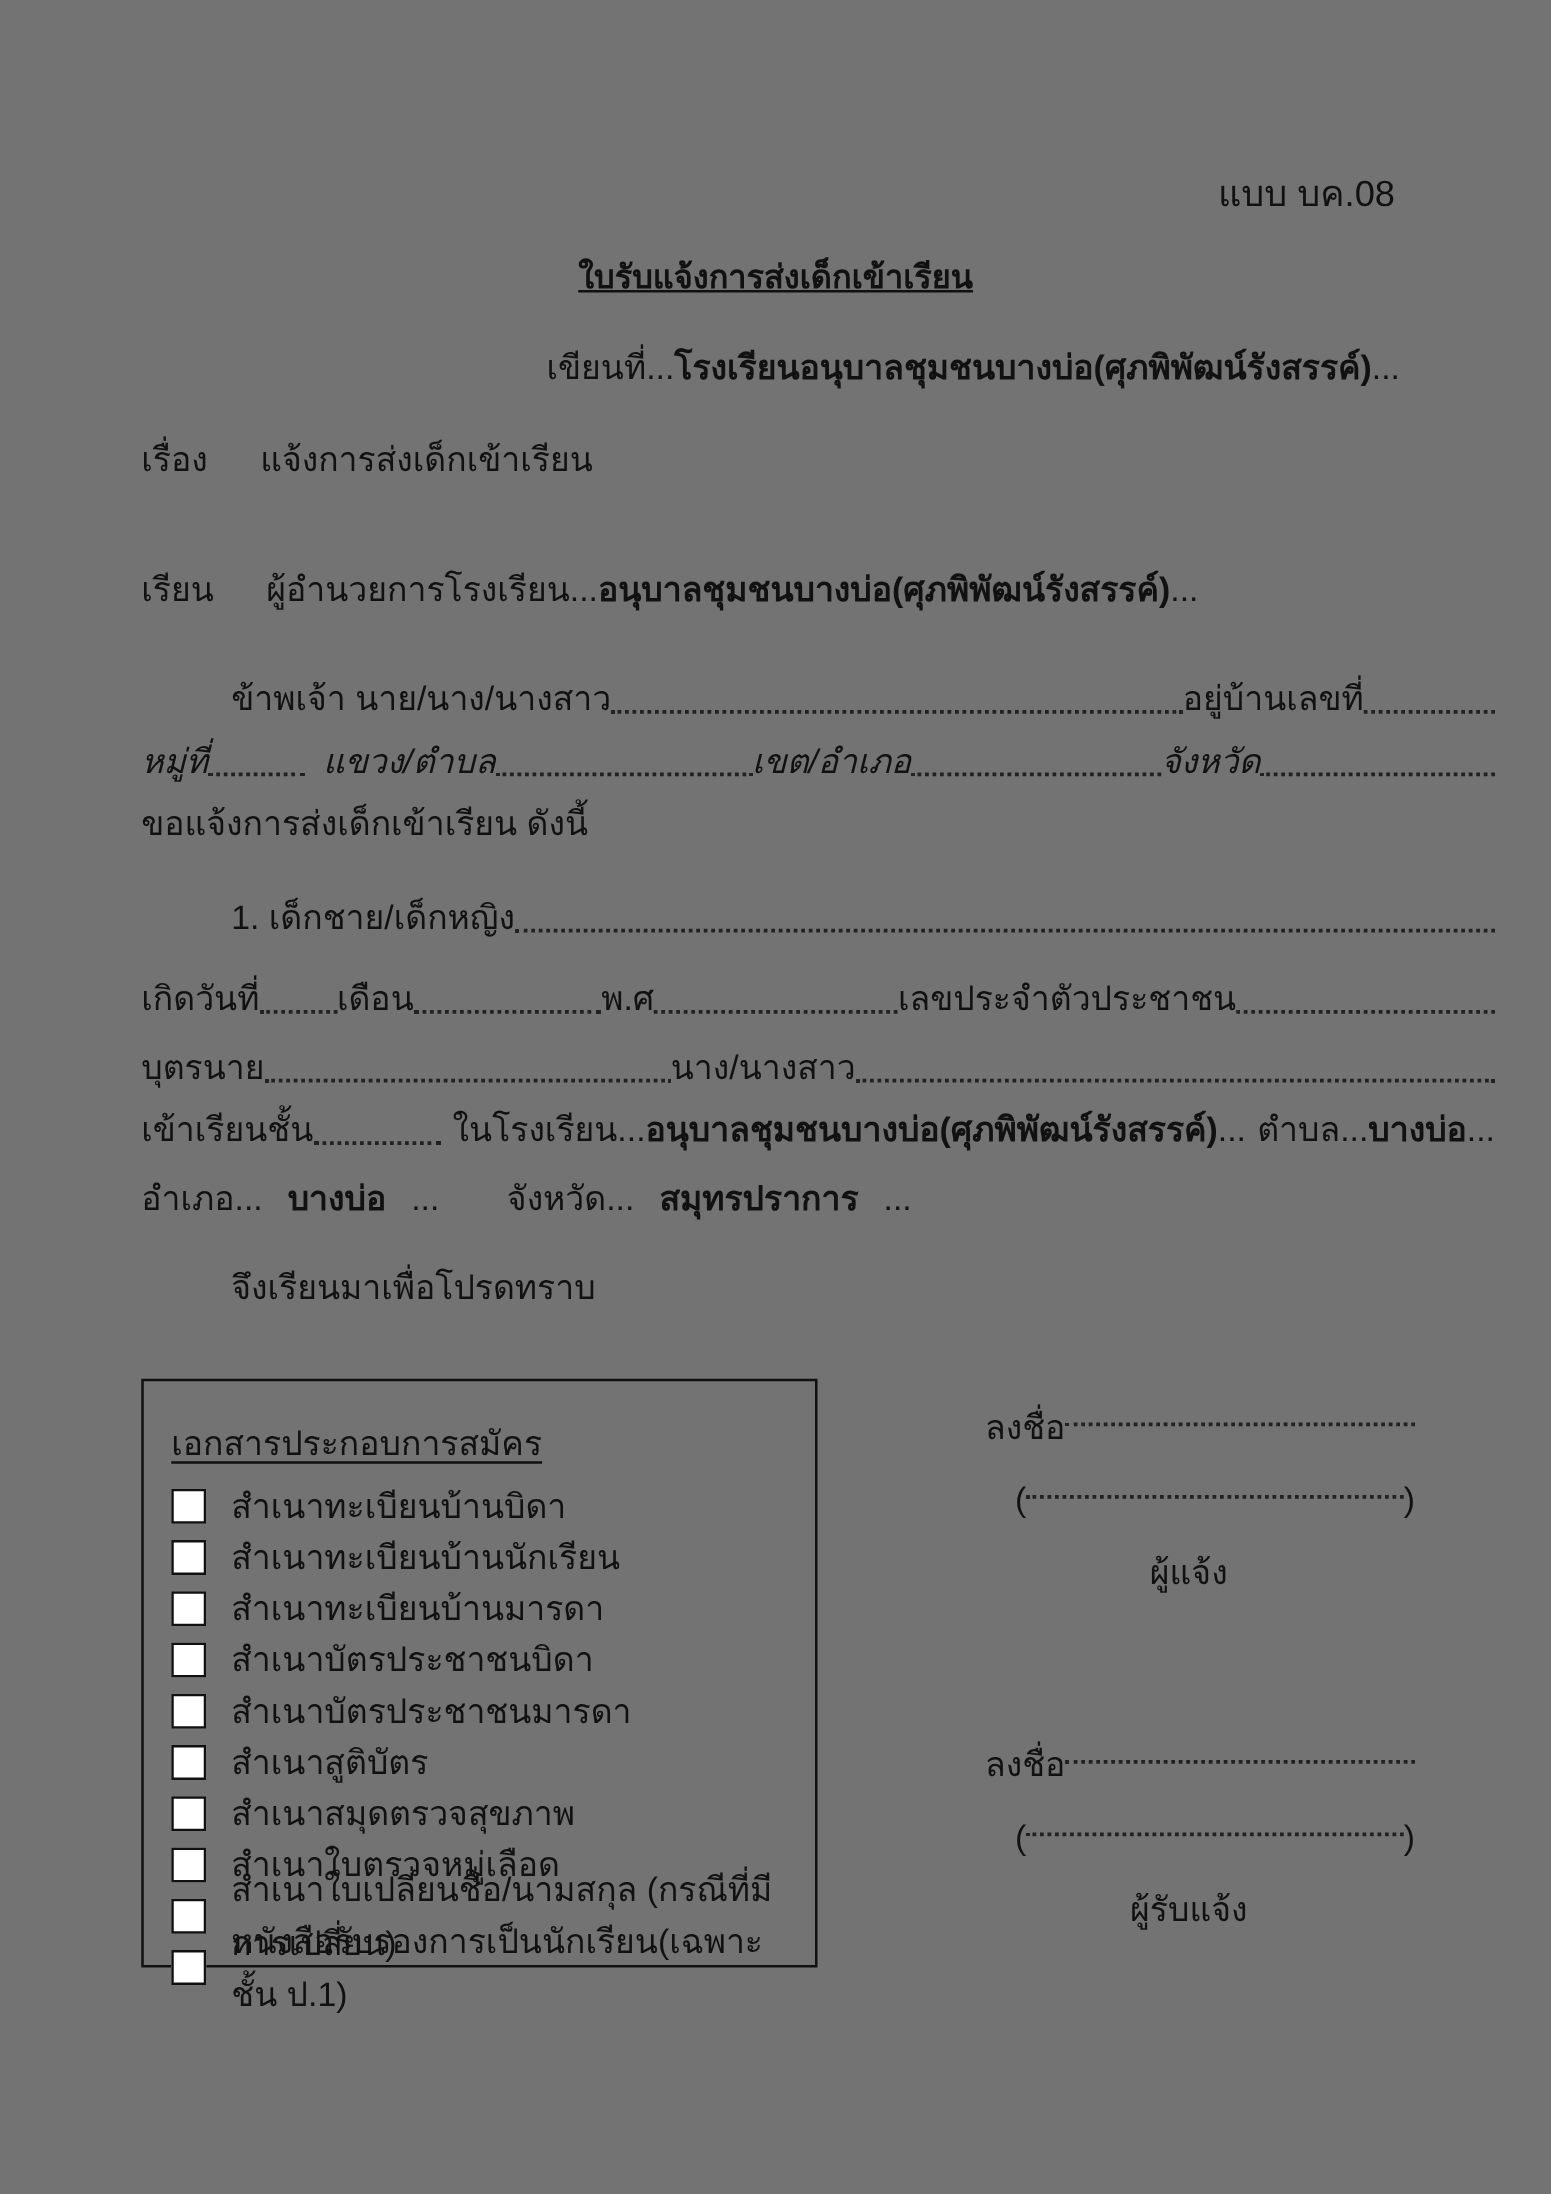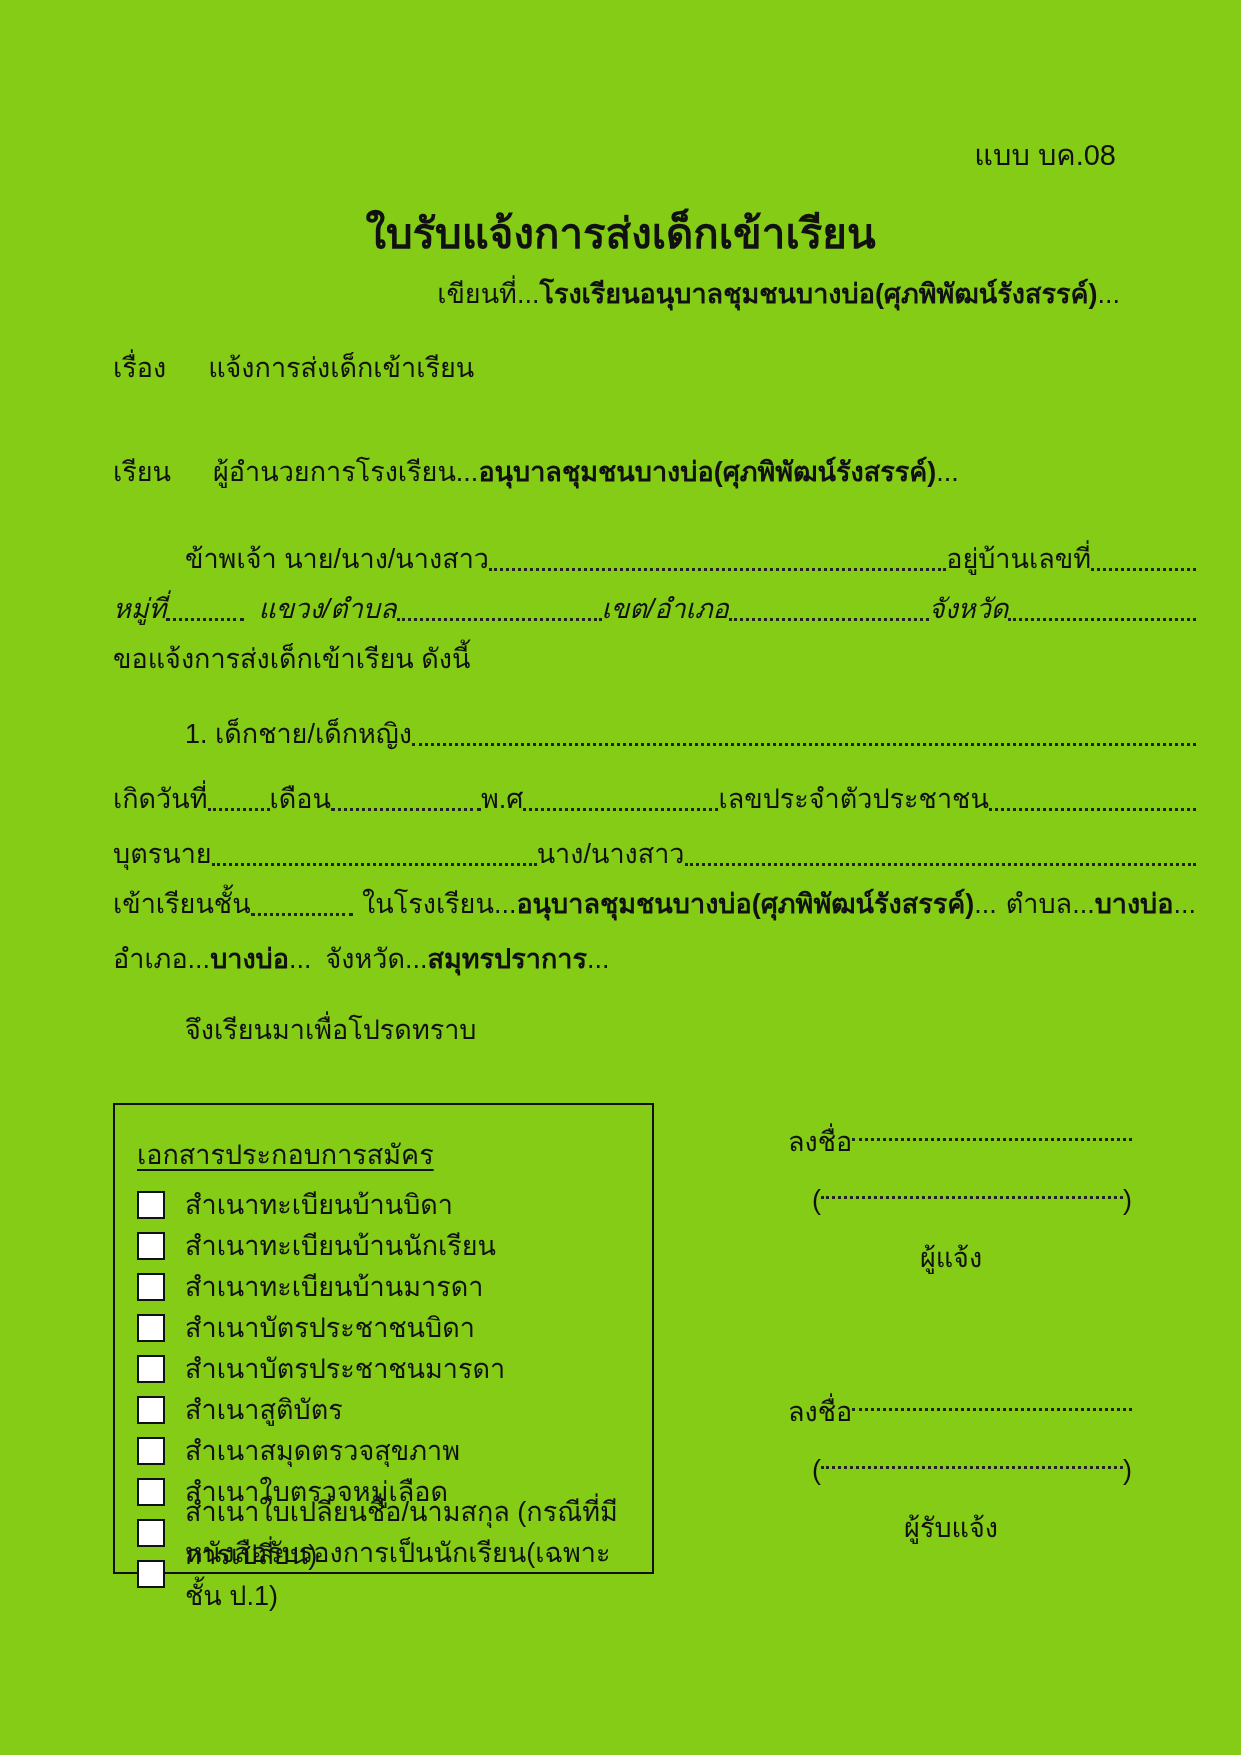--- a/index.html
+++ b/index.html
@@ -1,20 +1,20 @@
 <!DOCTYPE html>
 <html><head>
 <meta charset="utf-8">
 <style>
   html,body { margin:0; padding:0; background:#888; }
   .page {
     position:relative;
     width:1241px; height:1755px;
     margin:0 auto;
-    background:#84cc16;
+    background:#737373;
     color:#111;
     font-family:"Liberation Sans","DejaVu Sans",sans-serif;
     font-size:27px;
     overflow:hidden;
   }
   .abs { position:absolute; }
   .row {
     position:absolute; left:113px; right:45px;
     display:flex; align-items:flex-end;
     white-space:nowrap; line-height:1.25;
@@ -23,21 +23,21 @@
   .bold { font-weight:700; }
   
   .dl { border-bottom:3px dotted #222; height:0; margin-bottom:6px; }
   .flex { flex:1 1 auto; }
   .indent { margin-left:72px; }
   .gap { display:inline-block; width:42px; }
   .sgap { display:inline-block; width:14px; }
 
   .form-code { top:132px; right:125px; font-size:29px; }
   .title-row { top:200px; left:0; width:100%; text-align:center;
-               font-size:42px; font-weight:700; }
+               font-size:26px; font-weight:700;text-decoration:underline; }
   .written-at { top:278px; justify-content:flex-end; right:121px; }
 
   
   .docbox {
     position:absolute; left:113px; top:1103px;
     width:541px; height:471px;
     border:2px solid #111;
     box-sizing:border-box;
     padding:28px 10px 0 22px;
   }
@@ -142,21 +142,21 @@
     <span class="sgap"></span>
     <span>ในโรงเรียน...</span>
       <span class="bold">อนุบาลชุมชนบางบ่อ(ศุภพิพัฒน์รังสรรค์)</span>
       <span>...</span>
     <span class="sgap"></span>
     <span>ตำบล...</span>
       <span class="bold">บางบ่อ</span>
       <span>...</span>
   </div>
 
-  <div class="row" style="top:943px;">
+  <div class="row" style="top:943px;gap:20px;">
     <span>อำเภอ...</span>
       <span class="bold">บางบ่อ</span>
       <span>...</span>
     <span class="sgap"></span>
     <span>จังหวัด...</span>
       <span class="bold">สมุทรปราการ</span>
       <span>...</span>
   </div>
 
   <div class="row" style="top:1014px;">

